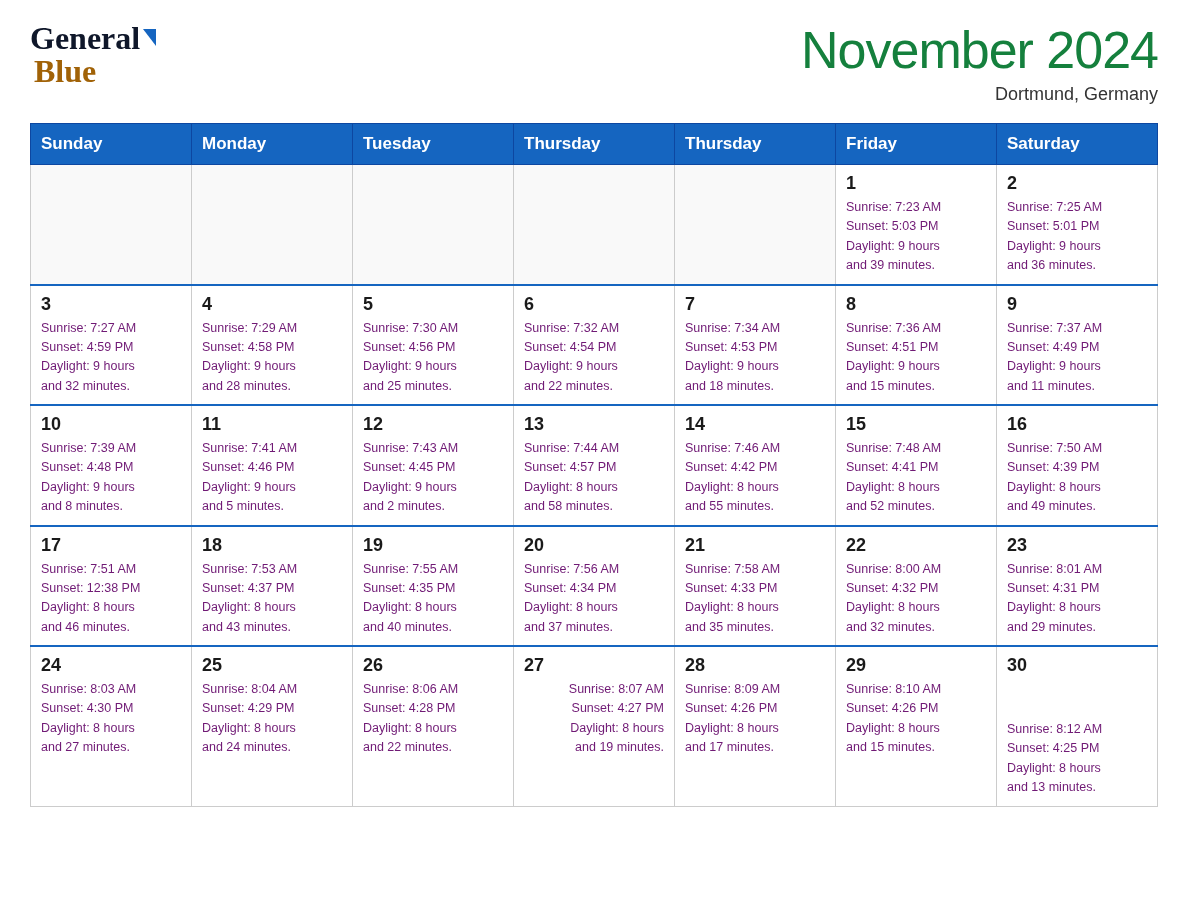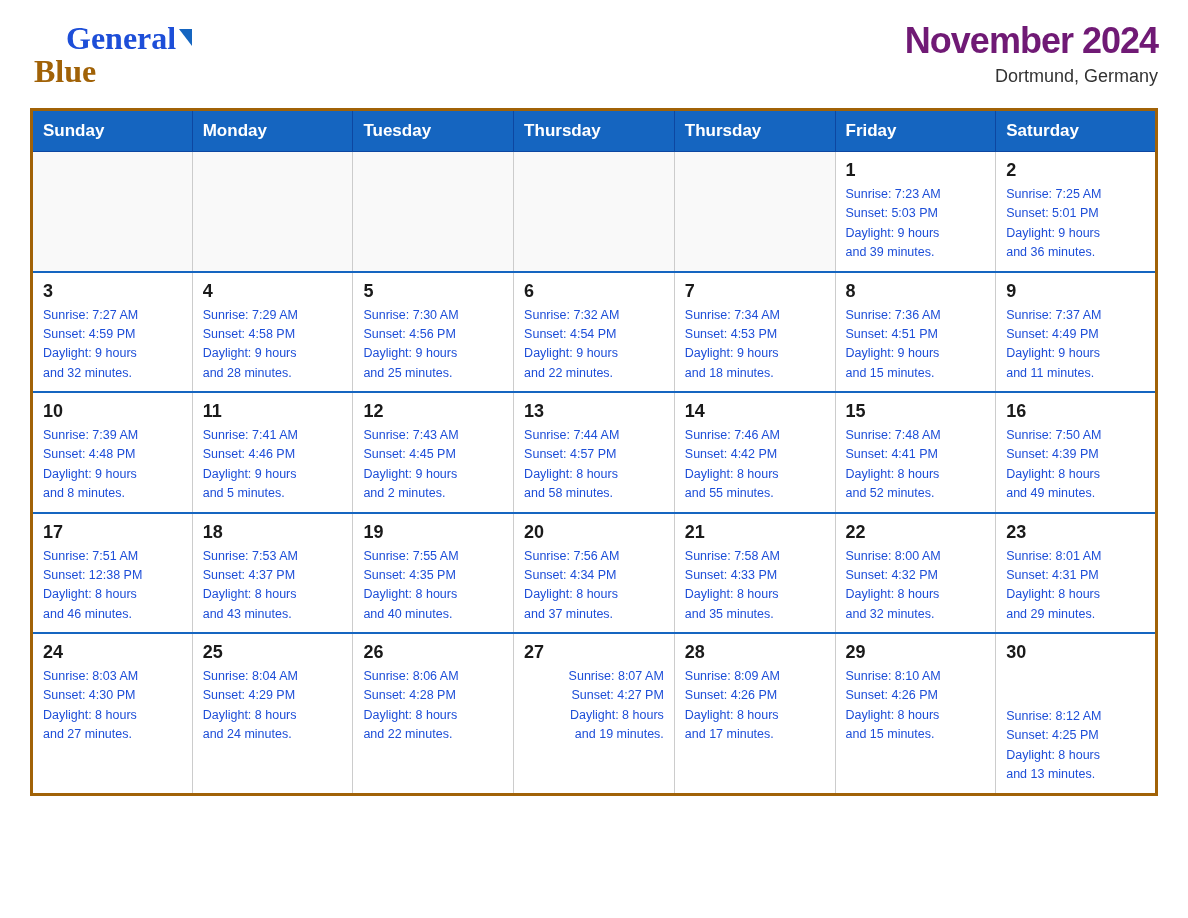--- a/index.html
+++ b/index.html
@@ -19,35 +19,35 @@
     }
     .logo {
       display: flex;
       flex-direction: column;
       align-items: flex-start;
     }
     .title-block {
       text-align: right;
     }
     .title-block h1 {
-      font-size: 36px;
-      font-weight: bold;
-      color: #701a75;
+      font-size: 52px;
+      font-weight: normal;
+      color: #15803d;
       letter-spacing: -1px;
     }
     .title-block h2 {
       font-size: 18px;
       font-weight: normal;
       color: #333;
       margin-top: 4px;
     }
     .calendar {
       width: 100%;
       border-collapse: collapse;
-      border: 3px solid #a16207;
+      border: 1px solid #a16207;
     }
     .calendar th {
       background: #1565c0;
       color: #fff;
       font-size: 17px;
       font-weight: bold;
       padding: 10px 10px;
       text-align: left;
       border: 1px solid #0d47a1;
     }
@@ -61,37 +61,37 @@
     }
     .day-number {
       font-size: 18px;
       font-weight: bold;
       color: #1a1a1a;
       margin-bottom: 4px;
       display: block;
     }
     .day-info {
       font-size: 12.5px;
-      color: #1d4ed8;
+      color: #701a75;
       line-height: 1.55;
     }
     .empty-cell {
       background: #f9f9f9;
     }
     .week-row td {
       border-top: 2px solid #1565c0;
     }
   </style>
 </head>
 <body>
 
 <div class="header">
   <div class="logo">
     <div style="display:flex; align-items:center;">
-      <span style="font-size:32px; font-weight:bold; color:#1d4ed8; font-family:Georgia,serif;margin-left:36px;">General</span>
+      <span style="font-size:32px; font-weight:bold; color:#0f172a; font-family:Georgia,serif;">General</span>
       <span style="display:inline-block; width:0; height:0; border-left:13px solid transparent; border-top:17px solid #1565c0; margin-left:3px; margin-bottom:2px;"></span>
     </div>
     <div style="font-size:32px; font-weight:bold; color:#a16207; font-family:Georgia,serif; margin-top:-4px; padding-left:4px;">Blue</div>
   </div>
   <div class="title-block">
     <h1>November 2024</h1>
     <h2>Dortmund, Germany</h2>
   </div>
 </div>
 

